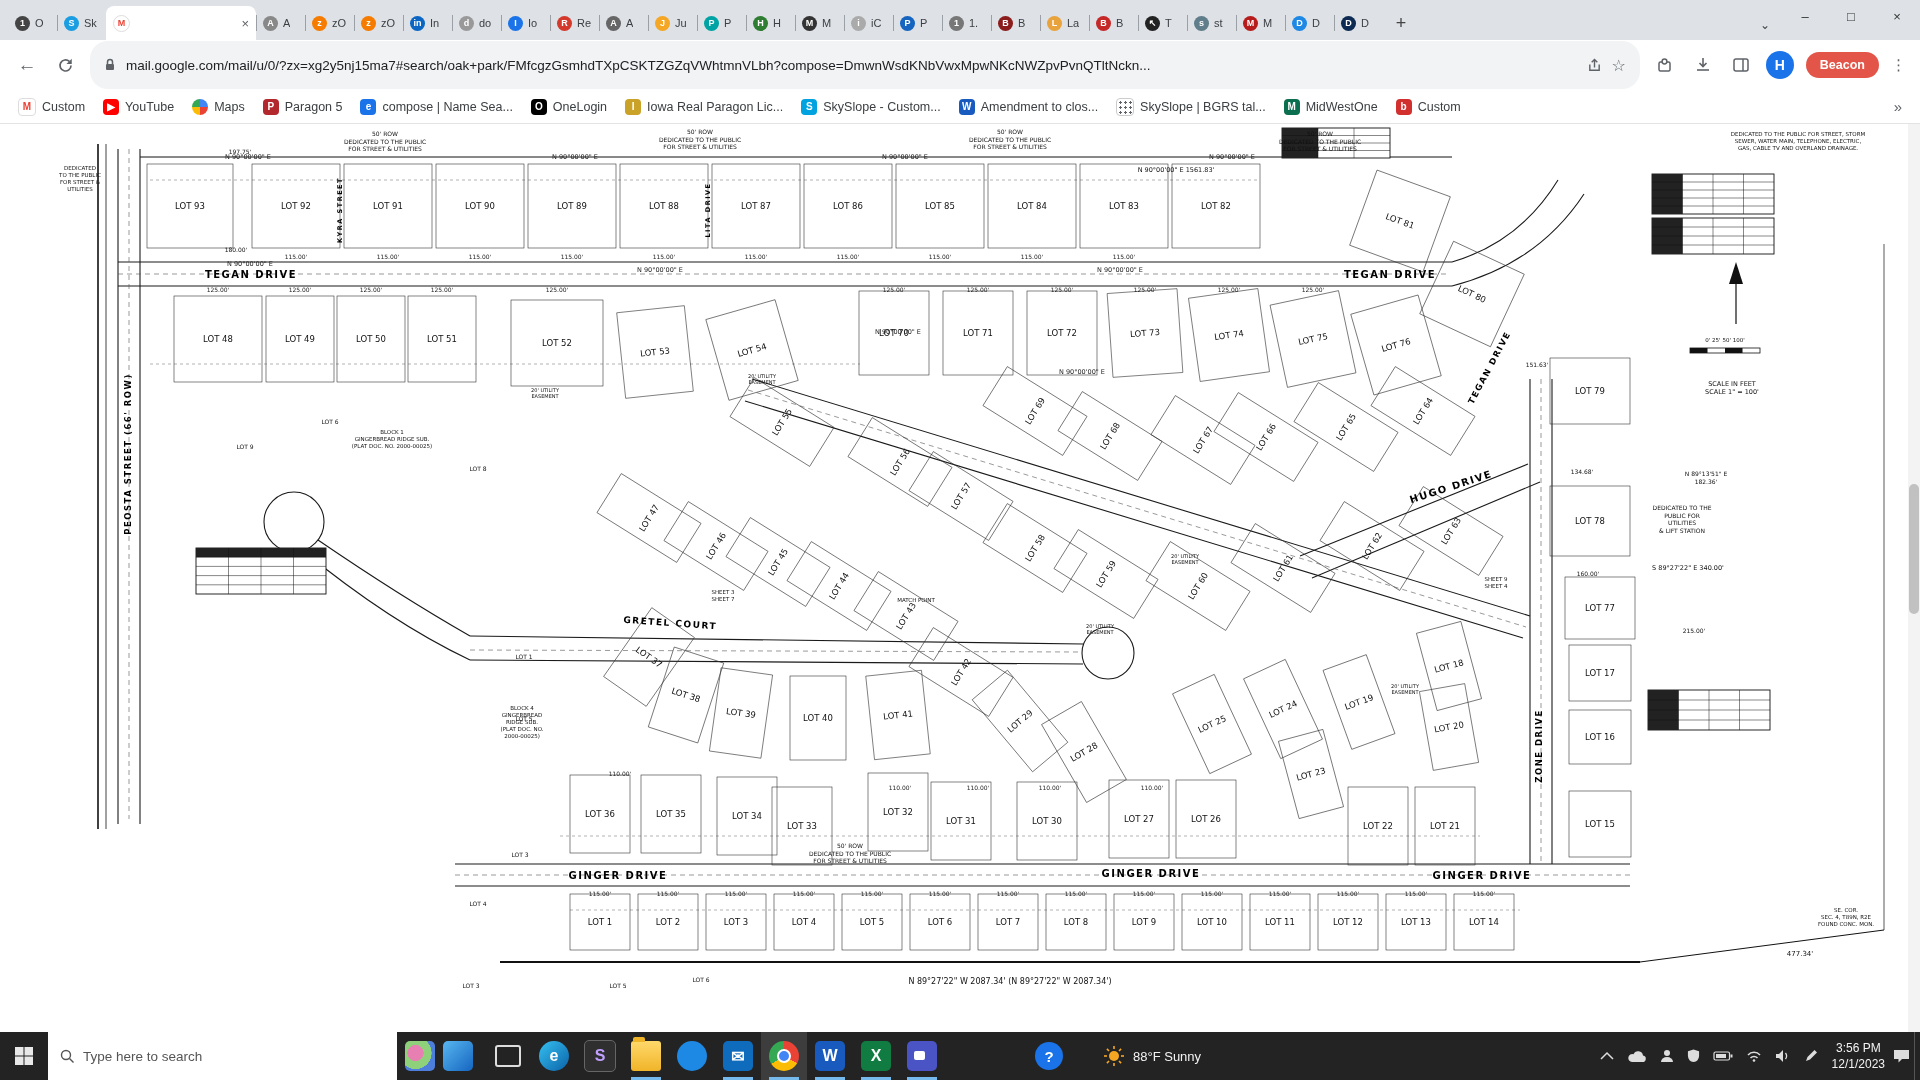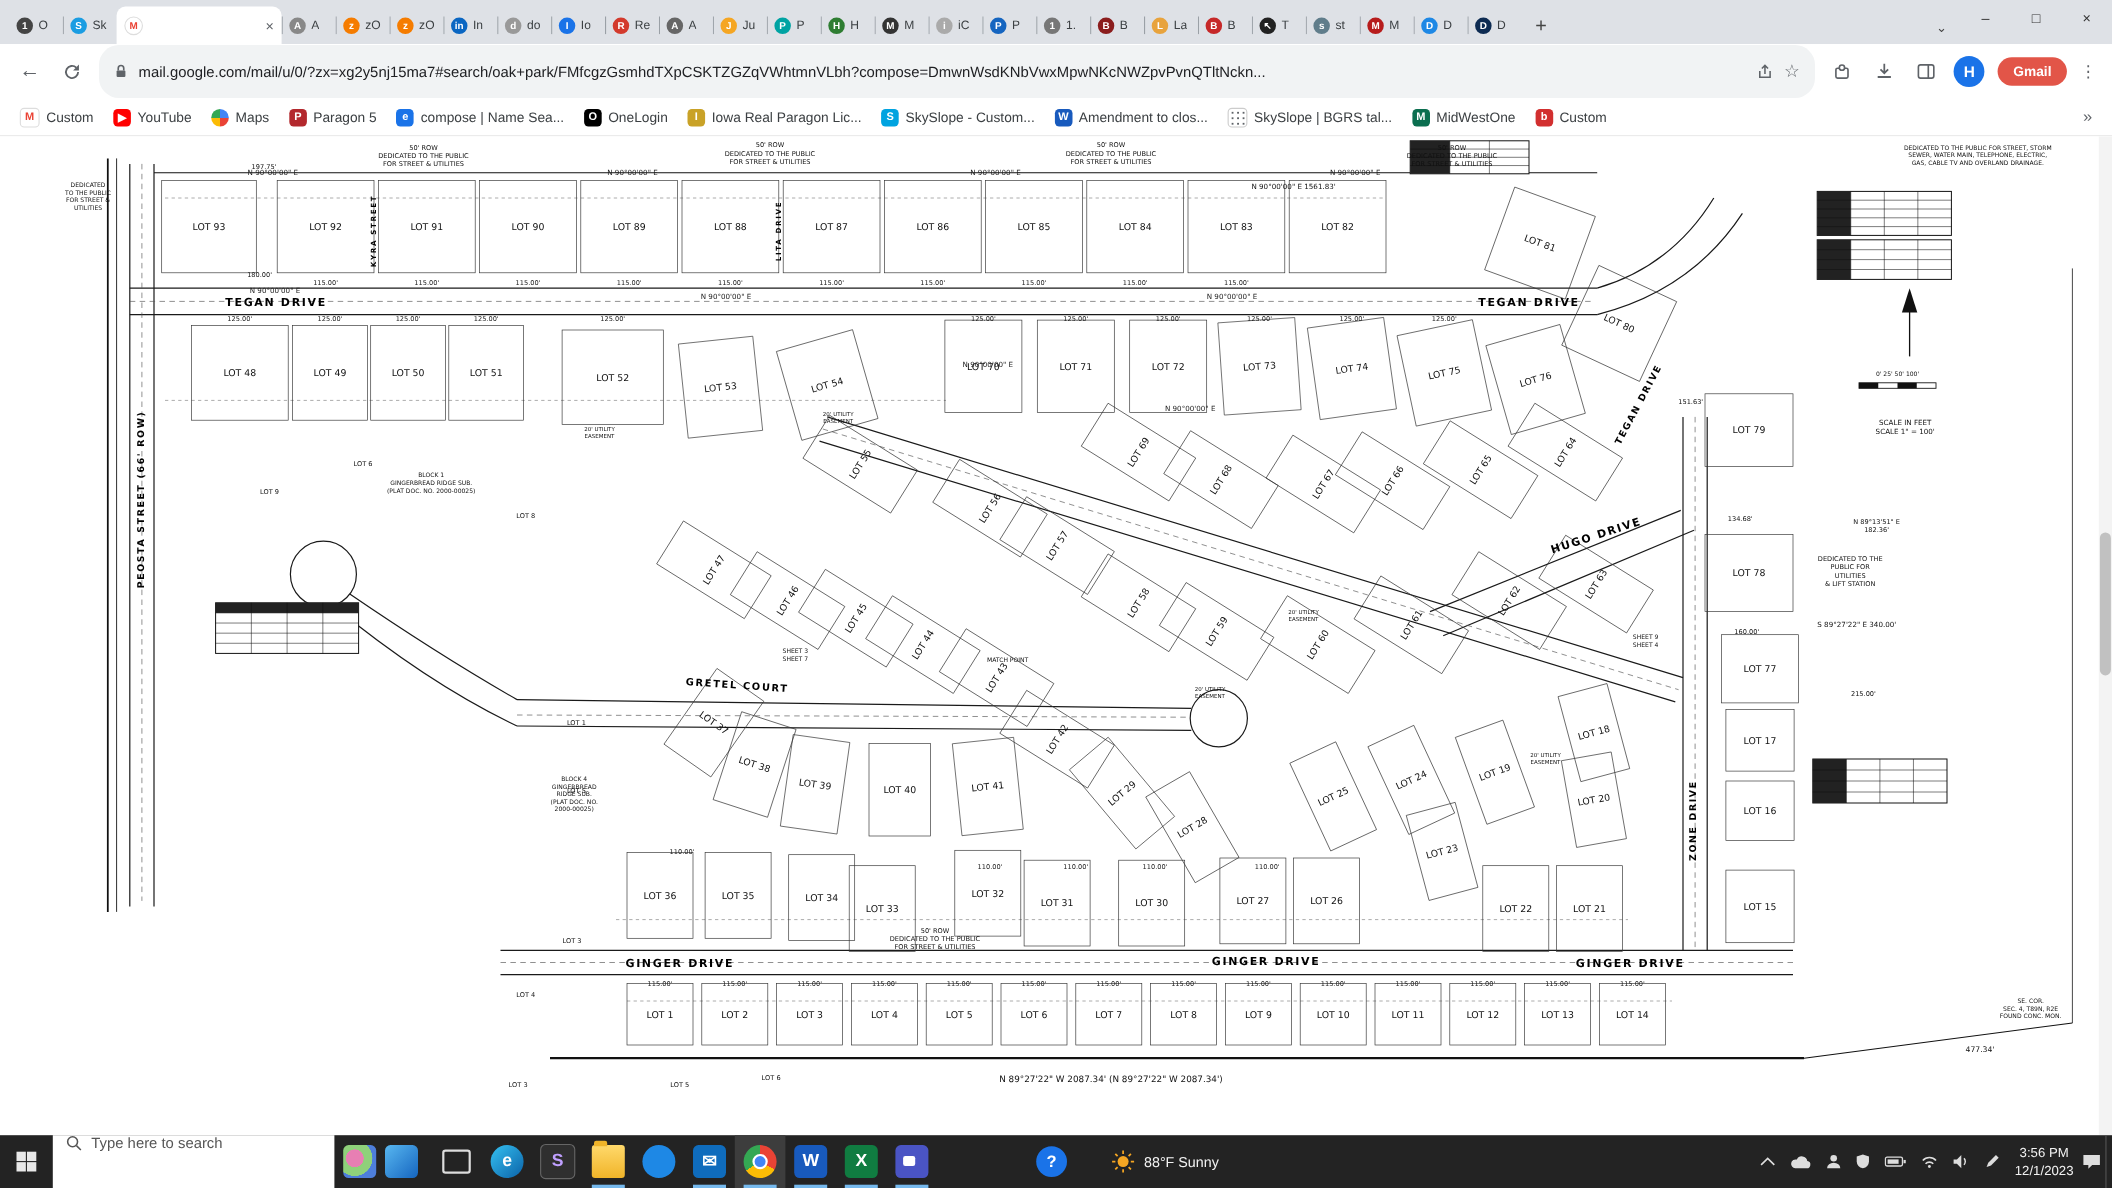--- a/index.html
+++ b/index.html
@@ -58,21 +58,21 @@
   
   #content{position:absolute;top:124px;left:0;right:0;height:908px;background:#fff;}
   #plat{position:absolute;top:0;left:0;}
   #scrollbar{position:absolute;right:0;top:0;width:12px;height:908px;background:#f3f3f3;}
   #scroll-thumb{position:absolute;right:1px;top:360px;width:10px;height:130px;background:#c1c1c1;border-radius:5px;}
 
   
   #taskbar{position:absolute;bottom:0;left:0;right:0;height:48px;background:#232323;
            display:flex;align-items:center;color:#eee;box-sizing:border-box;}
   #start{width:48px;height:48px;display:flex;align-items:center;justify-content:center;}
-  #tb-search{width:256px;height:48px;background:#fff;display:flex;align-items:flex-start;gap:8px;
+  #tb-search{width:349px;height:48px;background:#fff;display:flex;align-items:center;gap:8px;
              padding:0 12px;box-sizing:border-box;color:#555;font-size:13.5px;}
   .tb-widget{width:30px;height:30px;border-radius:5px;margin-left:8px;flex:none;}
   #widget-flower{background:radial-gradient(circle at 35% 40%,#e77fb3 0 30%,#8fd17a 31% 60%,#4d7edb 61%);}
   #widget-blue{background:linear-gradient(135deg,#58b7f0,#1565c0);}
   .tb-app{width:46px;height:48px;display:flex;align-items:center;justify-content:center;
           position:relative;flex:none;}
   .tb-app.open::after{content:"";position:absolute;bottom:0;left:8px;right:8px;height:3px;background:#76b9ed;}
   .tb-app.focused{background:#3d3d3d;}
   .app-glyph{width:30px;height:30px;border-radius:5px;display:flex;align-items:center;
              justify-content:center;font-size:16px;font-weight:bold;color:#fff;}
@@ -256,21 +256,21 @@
         <path d="M3,14 H15" stroke="#5f6368" stroke-width="1.6"></path>
       </svg>
   </div>
   <div class="nav-ic">
     <svg width="18" height="18" viewBox="0 0 18 18">
         <rect x="2" y="3" width="14" height="12" rx="2" stroke="#5f6368" stroke-width="1.5" fill="none"></rect>
         <line x1="11" y1="3" x2="11" y2="15" stroke="#5f6368" stroke-width="1.5"></line>
       </svg>
   </div>
   <div id="avatar">H</div>
-  <div id="update-pill">Gmail</div>
+  <div id="update-pill">Beacon</div>
   <div id="kebab">⋮</div>
 </div>
 
 <div id="bookmarksbar">
   <div id="bm-container" style="display:flex;align-items:center;gap:2px;">
       <div class="bm">
         <span class="bm-fav" style="background: rgb(255, 255, 255); color: rgb(234, 67, 53); border: 1px solid rgb(221, 221, 221);">M</span>
         <span>Custom</span>
       </div>
       <div class="bm">

